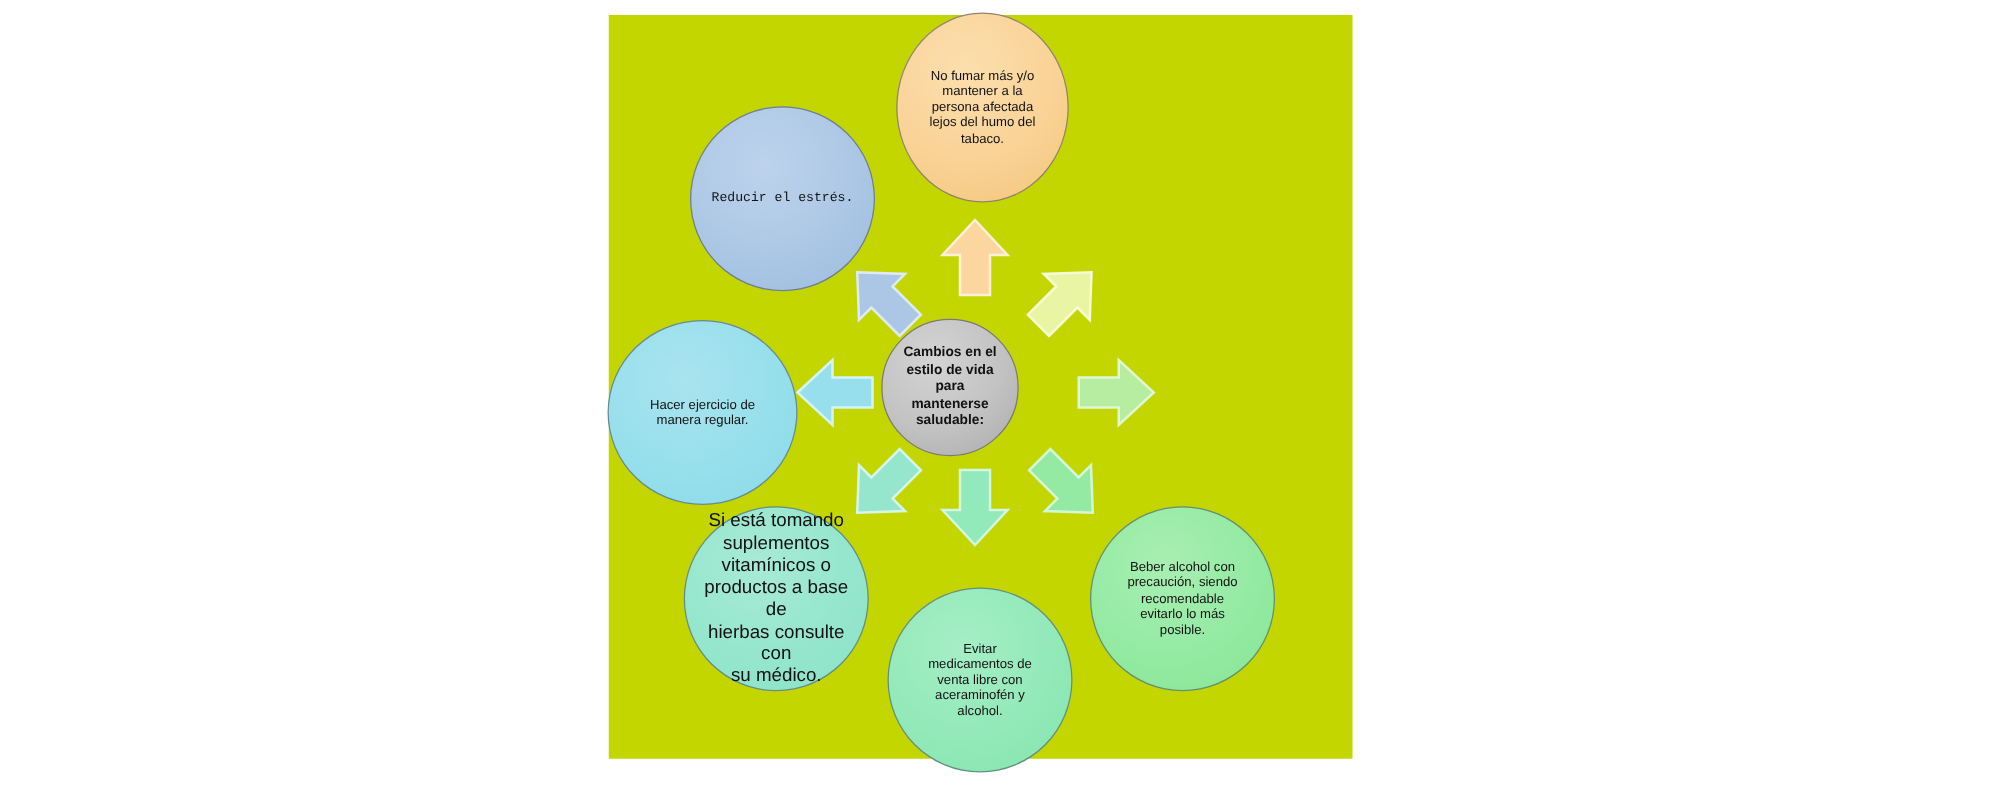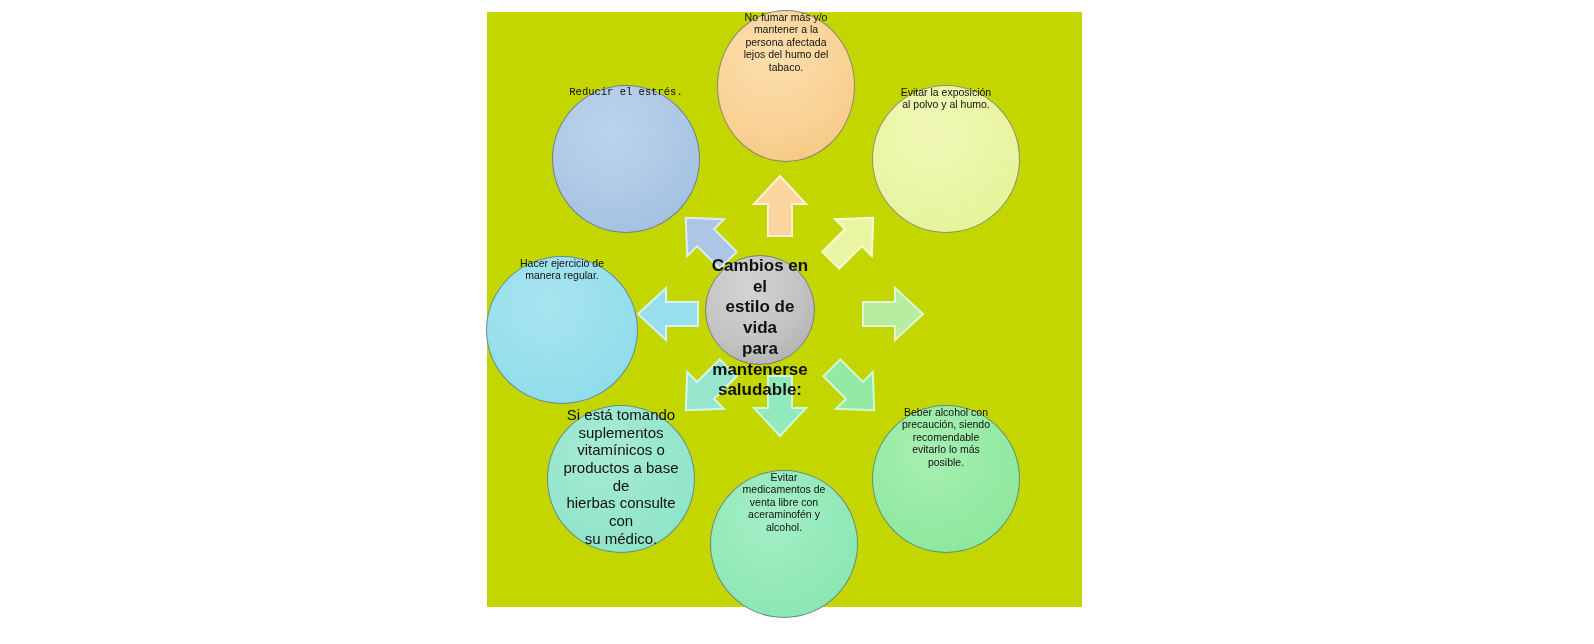--- a/index.html
+++ b/index.html
@@ -22,38 +22,39 @@
     width: 595px;
     height: 595px;
     background: #c4d600;
   }
 
   .node {
     position: absolute;
     border-radius: 50%;
     box-sizing: border-box;
     display: flex;
+    align-items: center;
     justify-content: center;
     text-align: center;
     color: #111111;
     line-height: 1.18;
     border: 1px solid rgba(60,70,80,0.55);
   }
   .node .label {
     display: block;
     width: 86%;
     white-space: pre-line;
   }
 
   
   #n-center {
     left: 218px; top: 243px;
     width: 110px; height: 110px;
     background: radial-gradient(circle at 38% 30%, #d4d4d4 0%, #c2c2c2 55%, #a9a9a9 100%);
-    font-size: 17px;
+    font-size: 11px;
     font-weight: bold;
     border: 1px solid #7a7a7a;
   }
   #n-center .label { width: 92%; line-height: 1.22; }
 
   
   #n-top {
     left: 230px; top: -2px;
     width: 138px; height: 152px;
     background: radial-gradient(circle at 40% 30%, #fcdfae 0%, #f9d296 55%, #f5c579 100%);
@@ -202,24 +203,20 @@
   </div>
 
   <div class="node" id="n-top">
     <span class="label">No fumar más y/o
 mantener a la
 persona afectada
 lejos del humo del
 tabaco.</span>
   </div>
 
-  <div class="node" id="n-topright">
-    <span class="label">Evitar la exposición
-al polvo y al humo.</span>
-  </div>
 
 
   <div class="node" id="n-bottomright">
     <span class="label">Beber alcohol con
 precaución, siendo
 recomendable
 evitarlo lo más
 posible.</span>
   </div>
 

